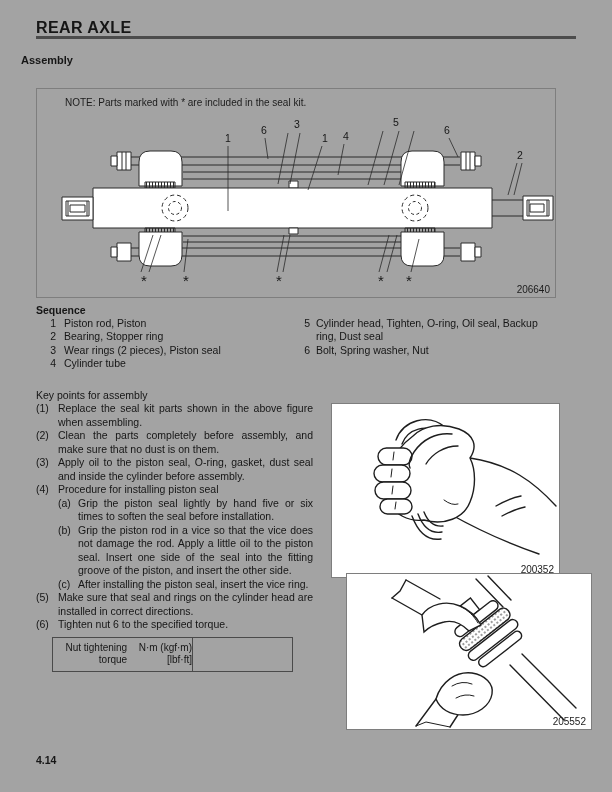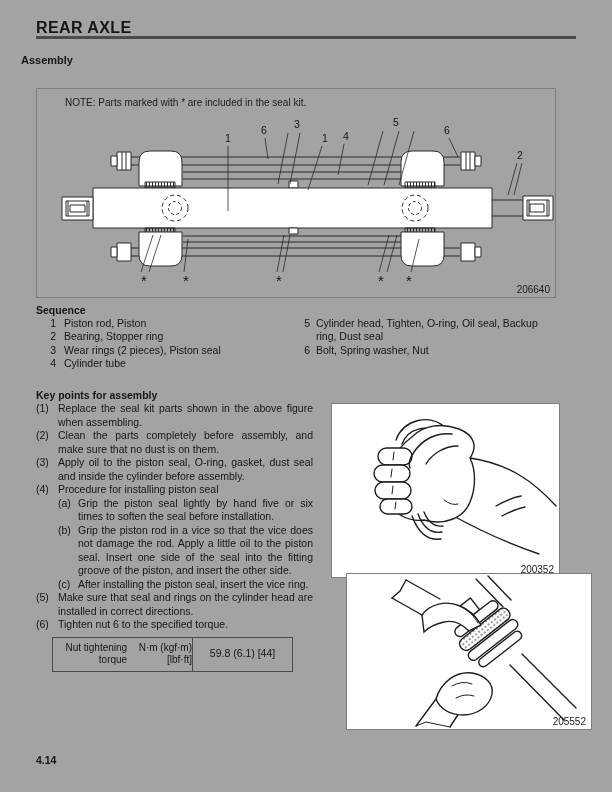--- a/index.html
+++ b/index.html
@@ -20,21 +20,21 @@
 
   .seq-h { left:36px; top:304px; font-size:10.5px; font-weight:bold; }
   .seq-col { font-size:10.5px; line-height:13.4px; }
   .seq-col-1 { left:44px; top:317px; width:240px; }
   .seq-col-2 { left:296px; top:317px; width:262px; }
   .seq-row { display:flex; }
   .seq-num { width:20px; text-align:right; padding-right:8px; flex:none; }
   .seq-col-2 .seq-num { padding-right:6px; }
   .seq-text { width:238px; }
 
-  .kp-h { left:36px; top:389px; font-size:10.5px; font-weight:bold; }
+  .kp-h { left:36px; top:389px; font-size:10.5px; font-weight:normal; }
   .kp-col { left:36px; top:402px; width:277px; font-size:10.5px; line-height:13.5px; }
   .kp-row { display:flex; }
   .kp-num { width:22px; flex:none; }
   .kp-text { flex:1; text-align:justify; }
   .kp-sub { margin-left:22px; }
   .kp-sub .kp-num { width:20px; }
 
   .torque-table { margin:5px 0 0 16px; width:241px; height:35px;
     border:1px solid #4a4a4a; display:flex; }
   .torque-label { width:140px; border-right:1px solid #4a4a4a; display:flex;
@@ -251,21 +251,20 @@
     <div class="kp-row">
       <span class="kp-num">(6)</span>
       <span class="kp-text">Tighten nut 6 to the specified torque.</span>
     </div>
 
     <div class="torque-table">
       <div class="torque-label">
         <span>Nut tightening torque</span>
         <span>N·m (kgf·m) [lbf·ft]</span>
       </div>
-      <div class="torque-value">59.8 (6.1) [44]</div>
     </div>
   </div>
 
   <div class="abs fig-box fig-box-1">
     <svg width="227" height="153" viewBox="0 0 227 153">
       <g stroke="#1e1e1e" stroke-width="1.4" fill="none" stroke-linecap="round">
 
         <path d="M138,54 C178,60 202,78 224,102"></path>
         <path d="M118,110 C150,128 178,140 207,150"></path>
         <path d="M164,102 q14,-8 25,-10"></path>

